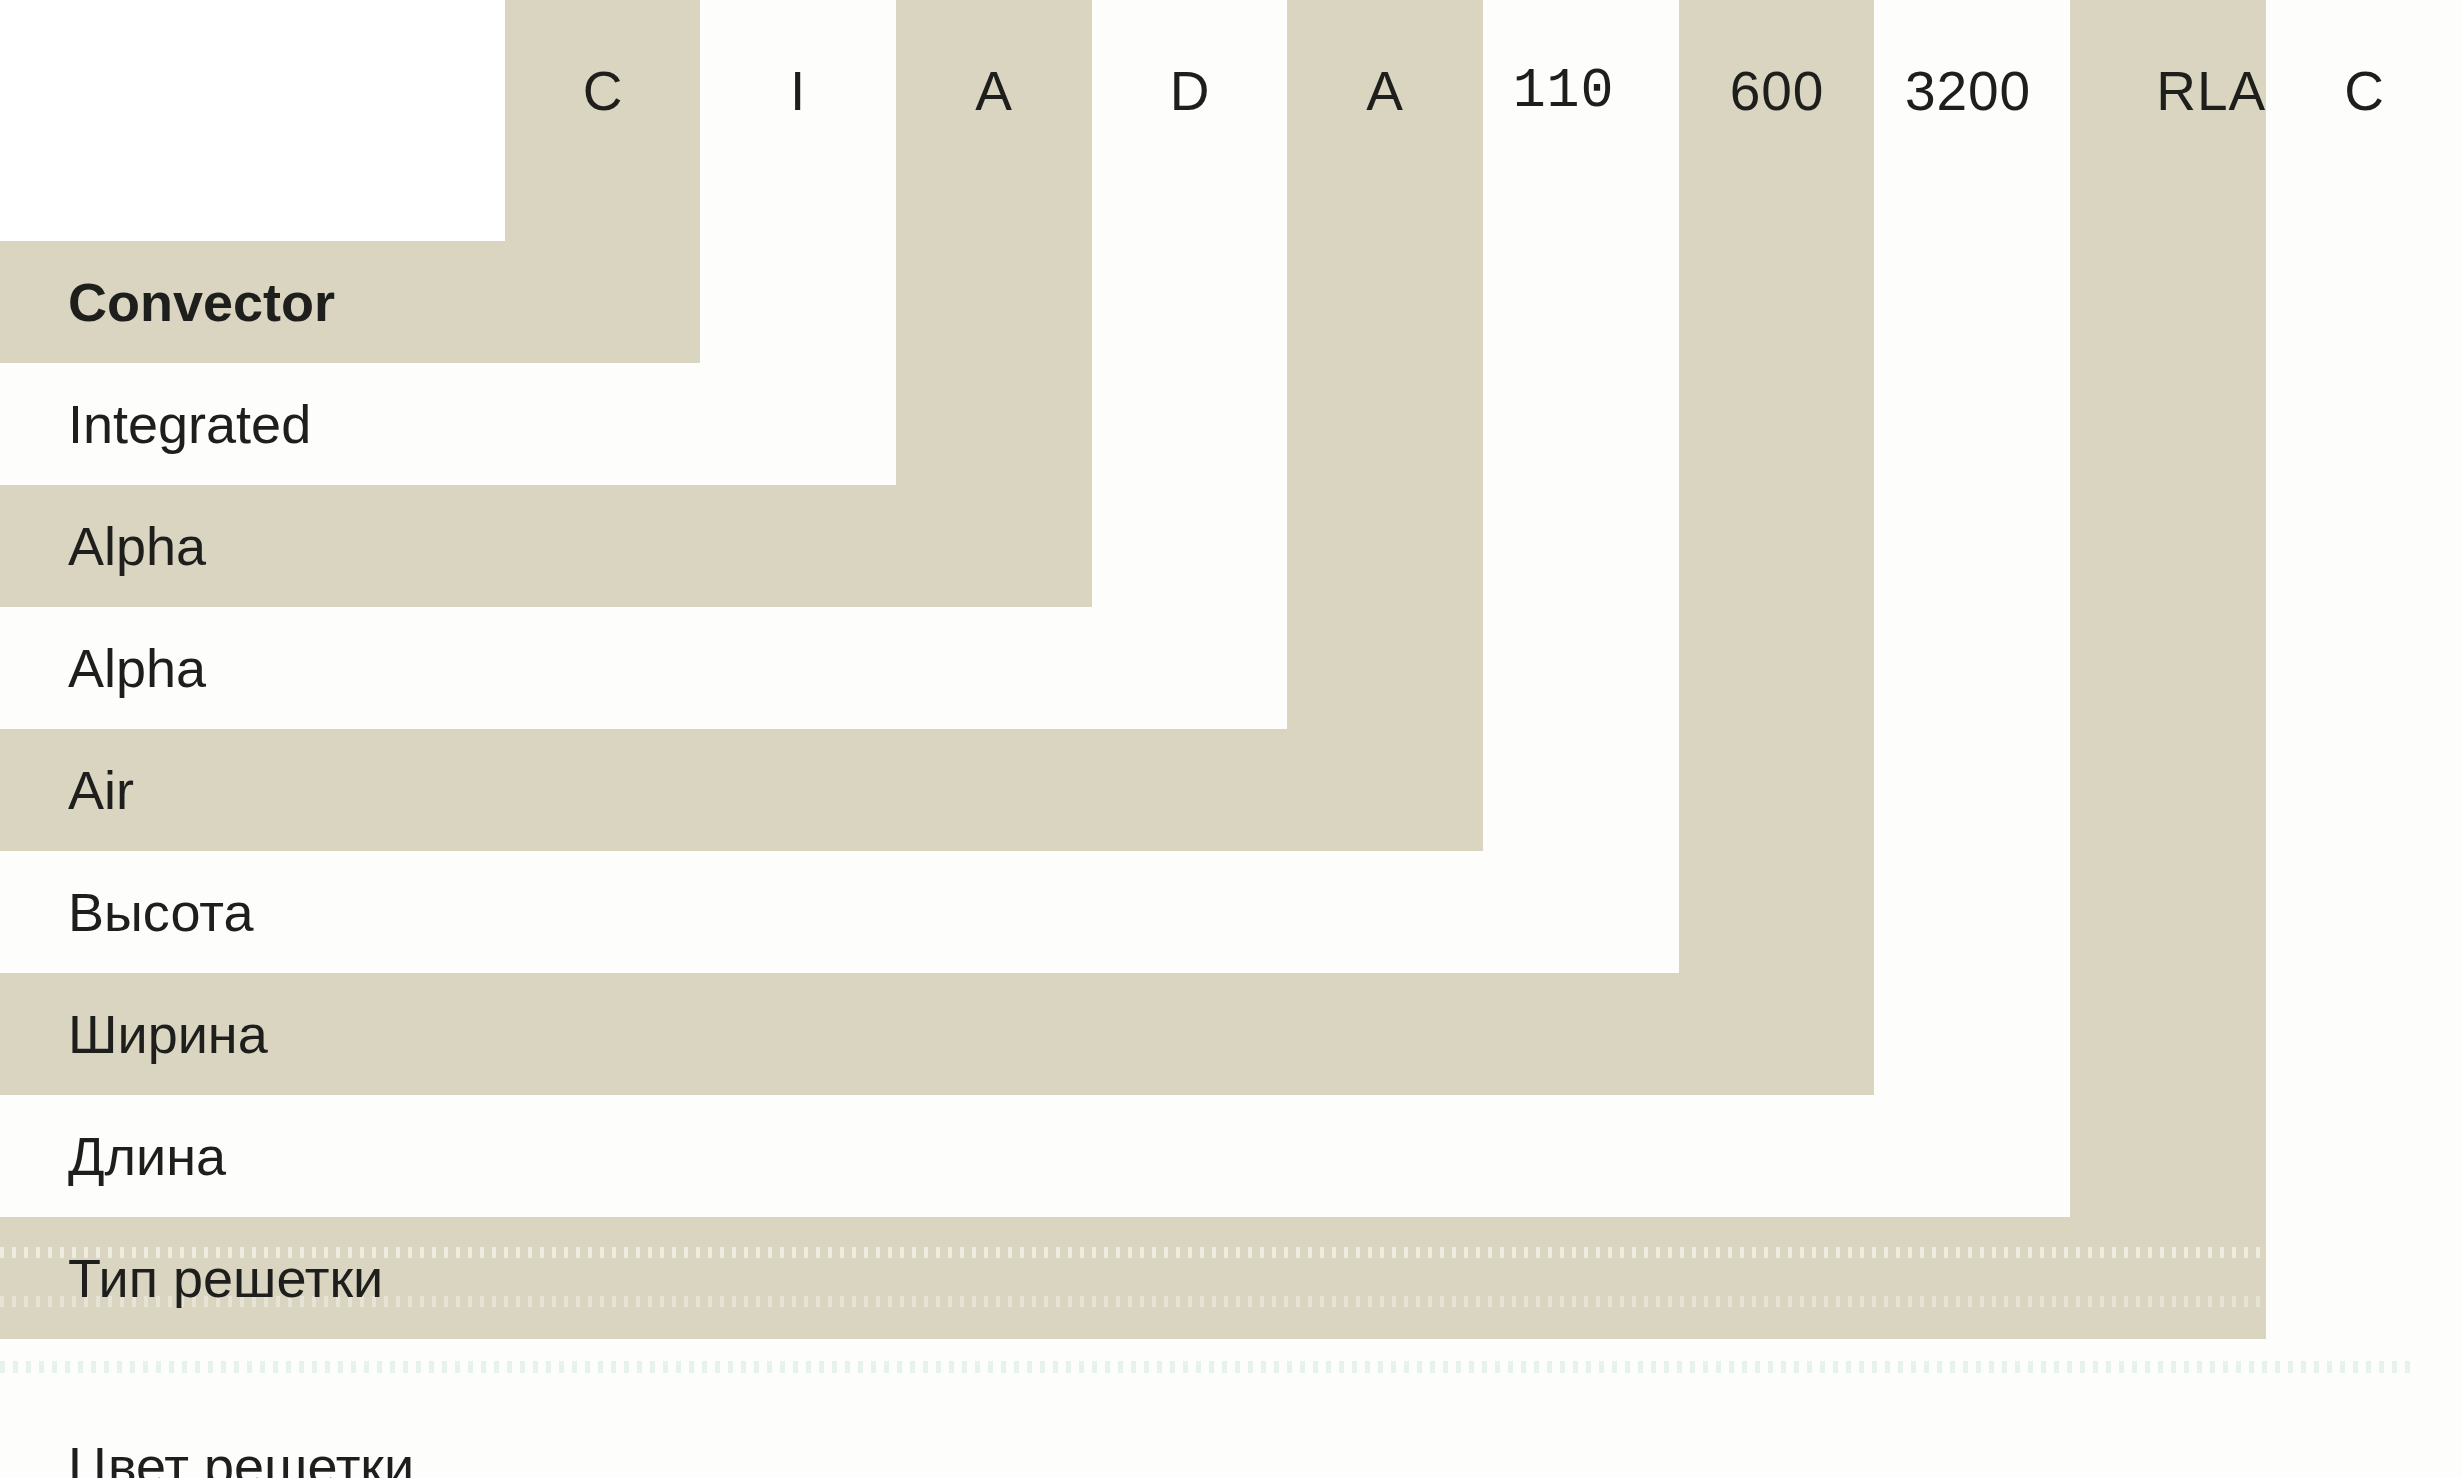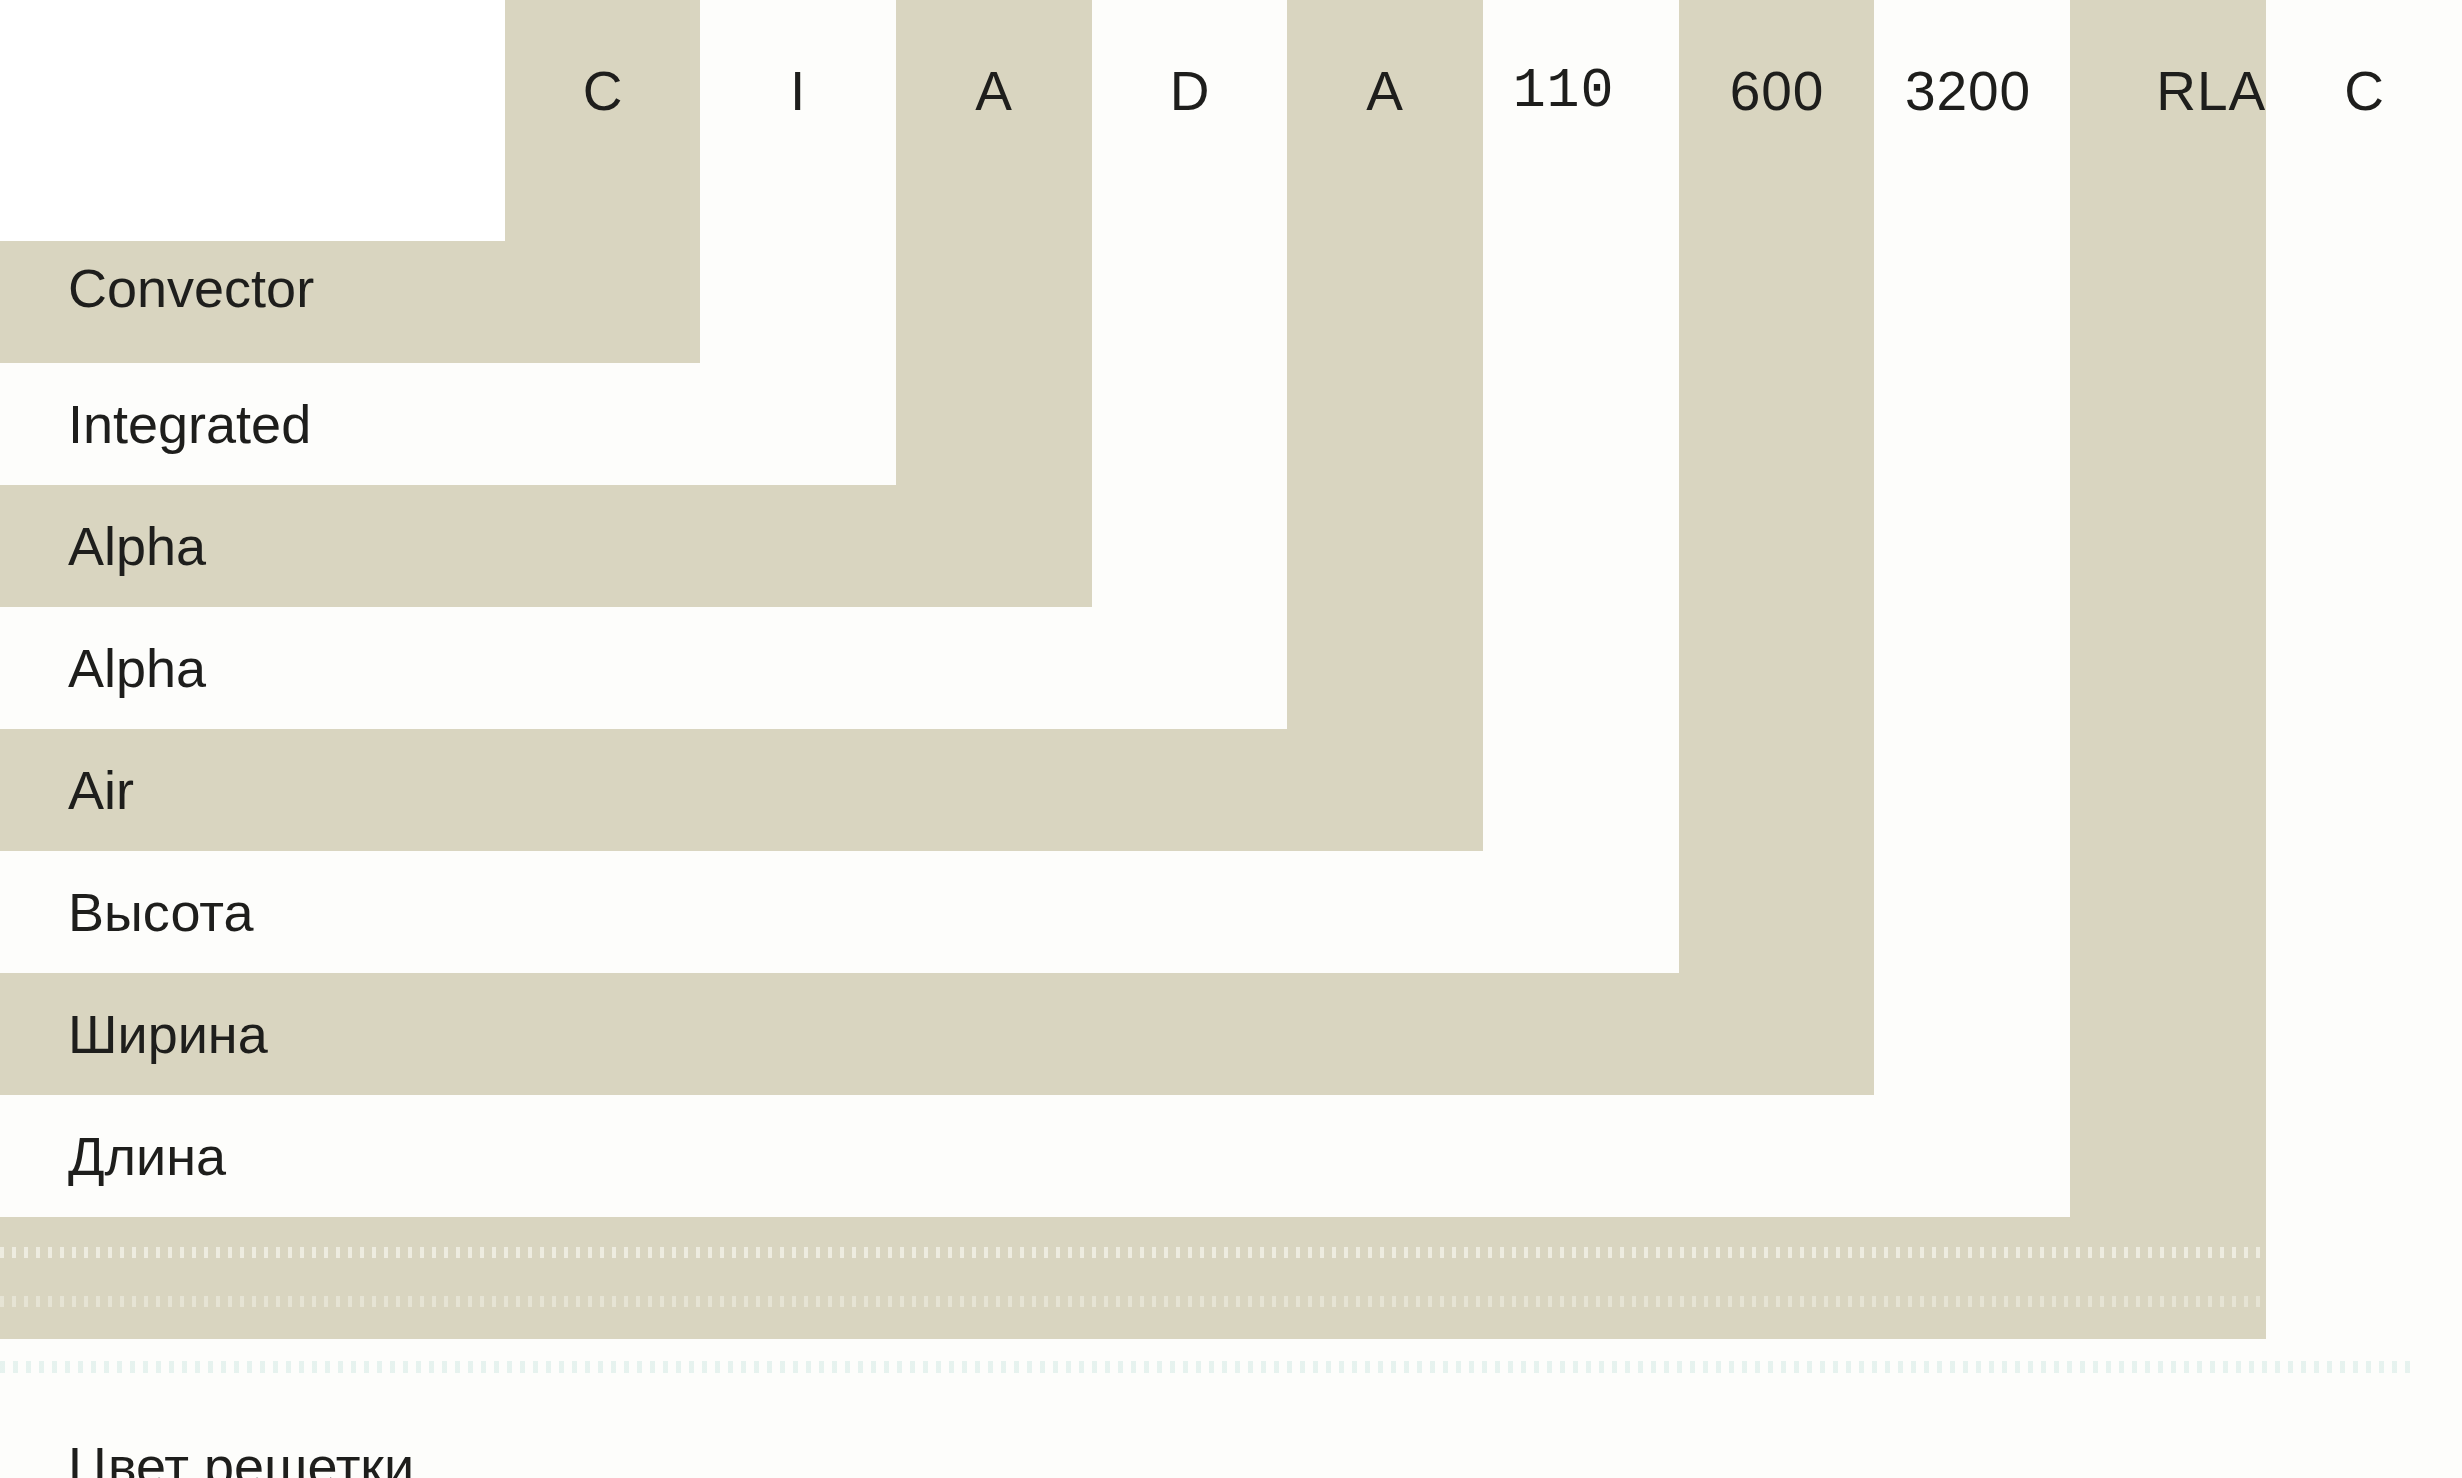--- a/index.html
+++ b/index.html
@@ -64,21 +64,21 @@
 
   
   .rowlabel {
     position: absolute;
     left: 68px;
     height: 122px;
     line-height: 122px;
     font-size: 54px;
     white-space: nowrap;
   }
-  .l0 { top: 227px;  }
+  .l0 { top: 241px; font-weight: bold;  }
   .l1 { top: 363px;  }
   .l2 { top: 485px;  }
   .l3 { top: 607px;  }
   .l4 { top: 729px;  }
   .l5 { top: 851px;  }
   .l6 { top: 973px; }
   .l7 { top: 1095px; }
   .l8 { top: 1217px; }
   .l9 { top: 1405px; }
 
@@ -142,16 +142,17 @@
   <div class="code c9">C</div>
 
   <div class="rowlabel l0">Convector</div>
   <div class="rowlabel l1">Integrated</div>
   <div class="rowlabel l2">Alpha</div>
   <div class="rowlabel l3">Alpha</div>
   <div class="rowlabel l4">Air</div>
   <div class="rowlabel l5">Высота</div>
   <div class="rowlabel l6">Ширина</div>
   <div class="rowlabel l7">Длина</div>
+  <div class="rowlabel l8">Тип решетки</div>
   <div class="rowlabel l9">Цвет решетки</div>
 
 </div>
 
 
 </body></html>

